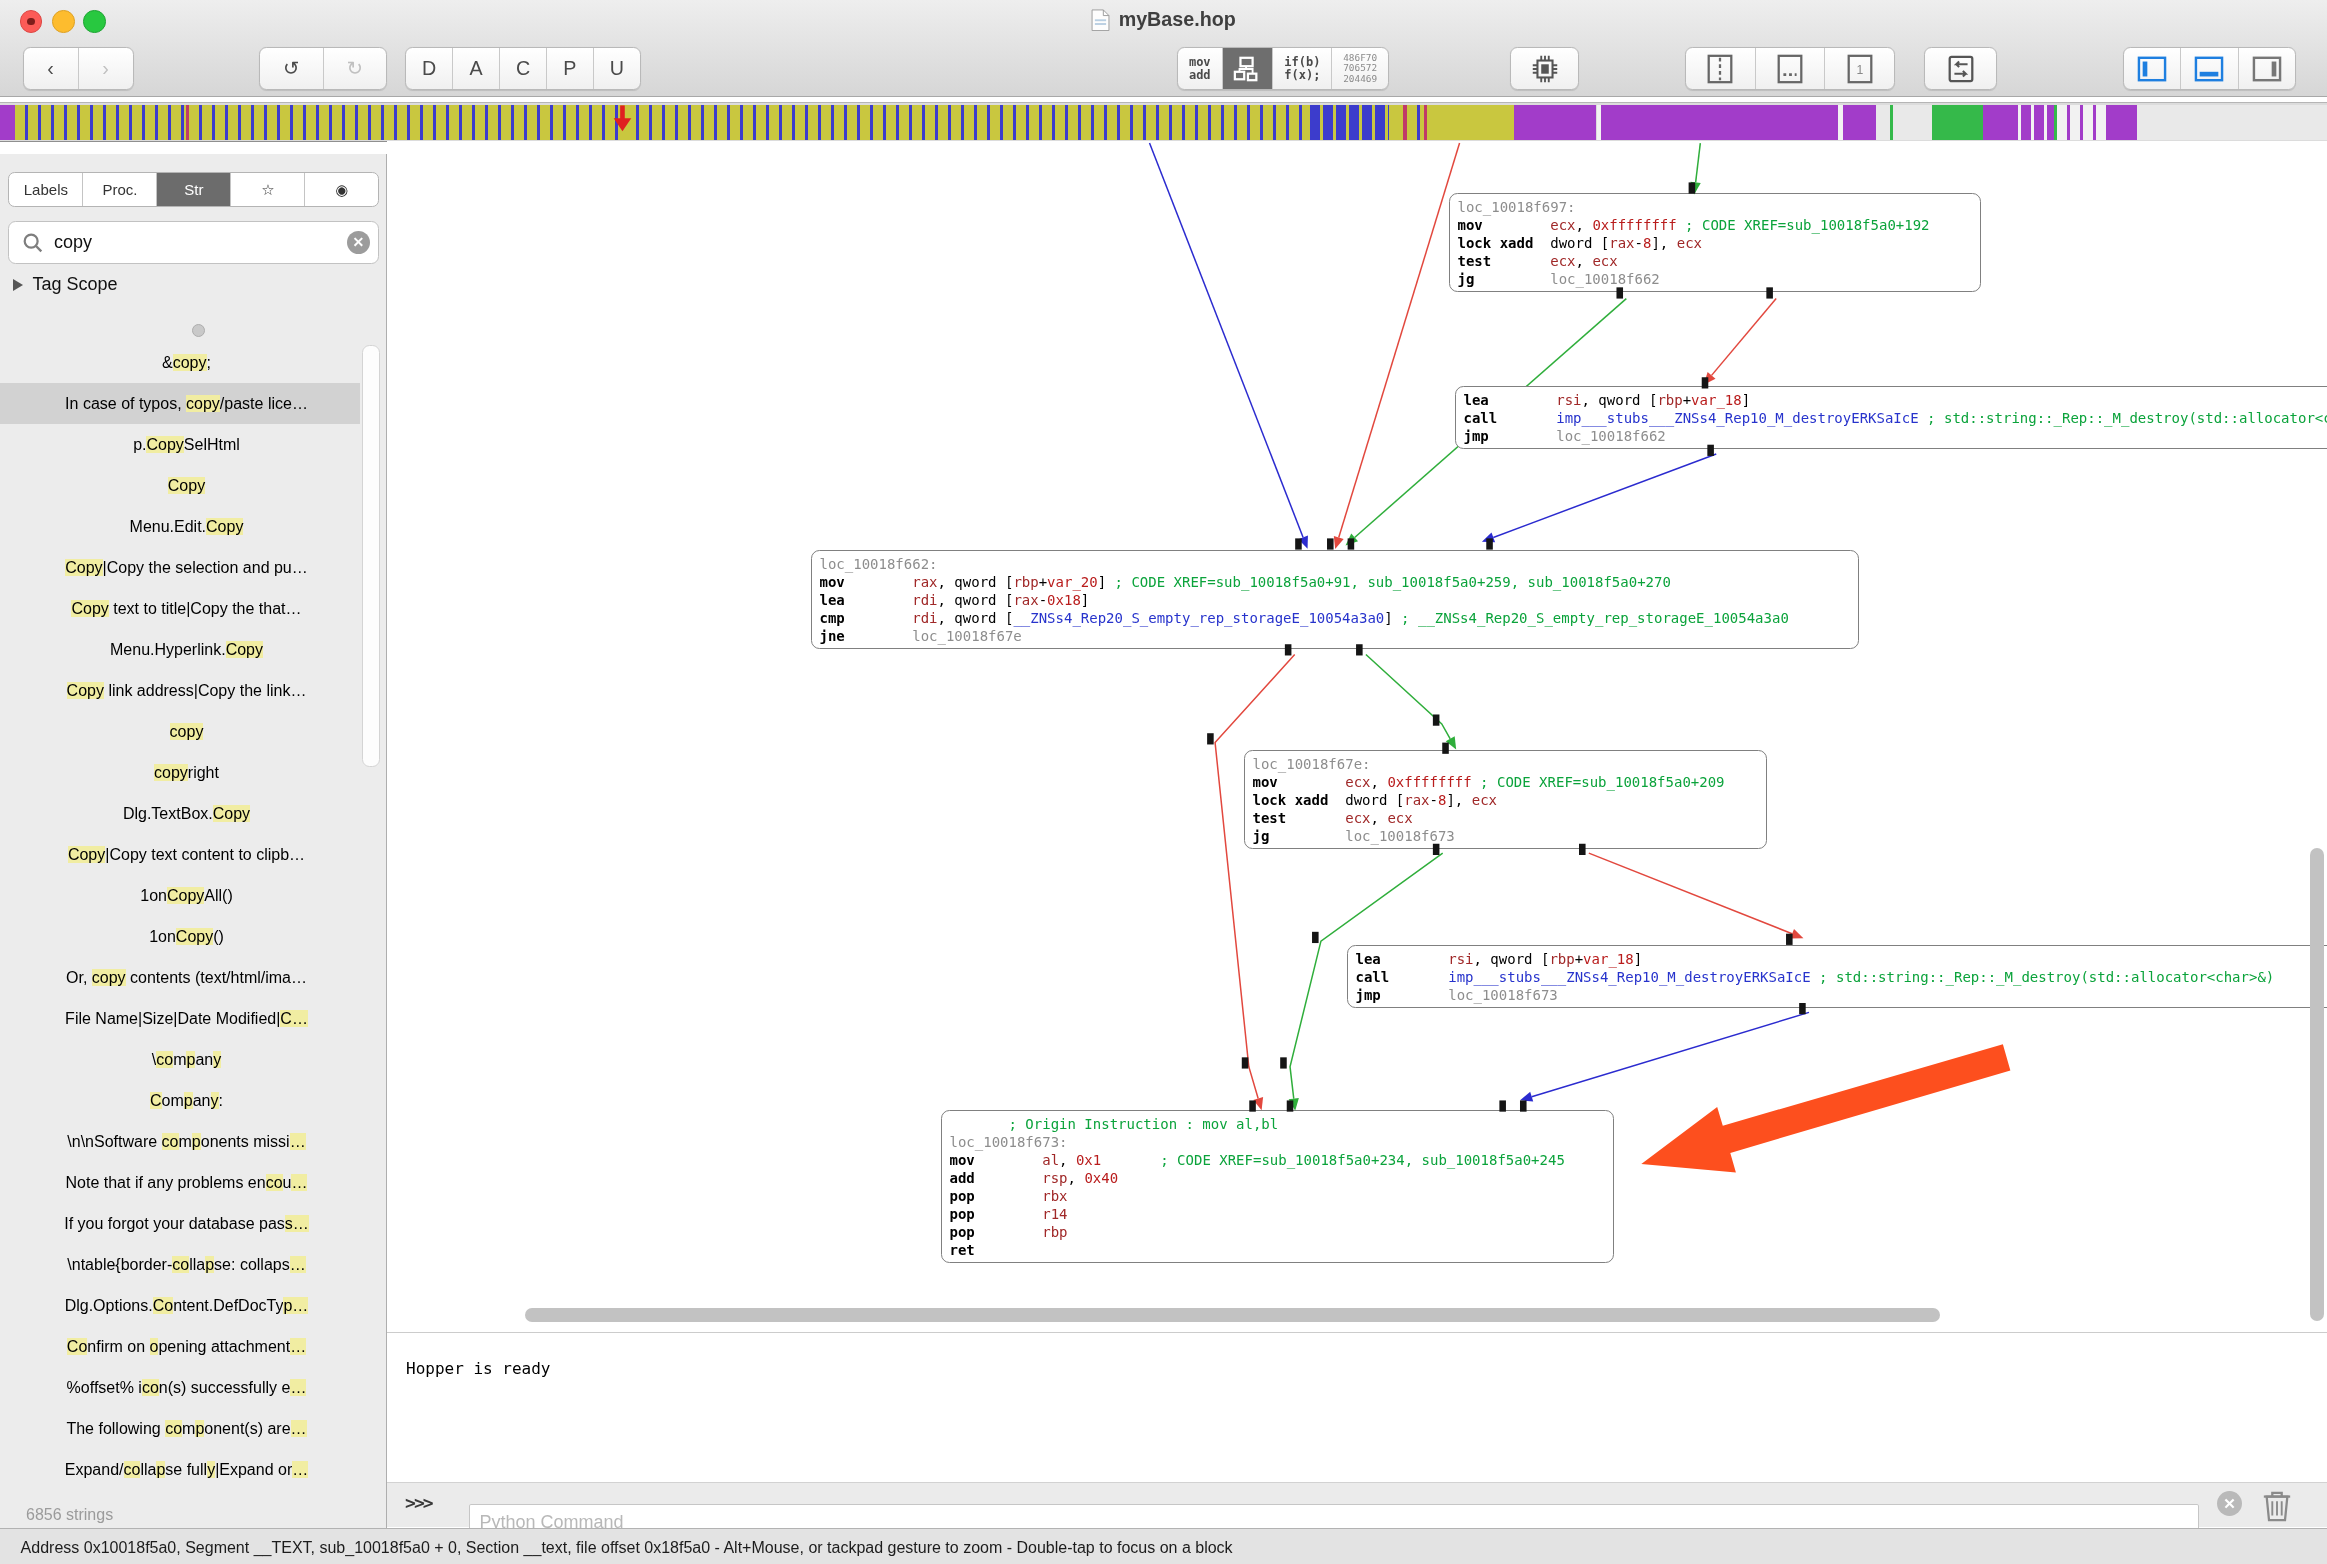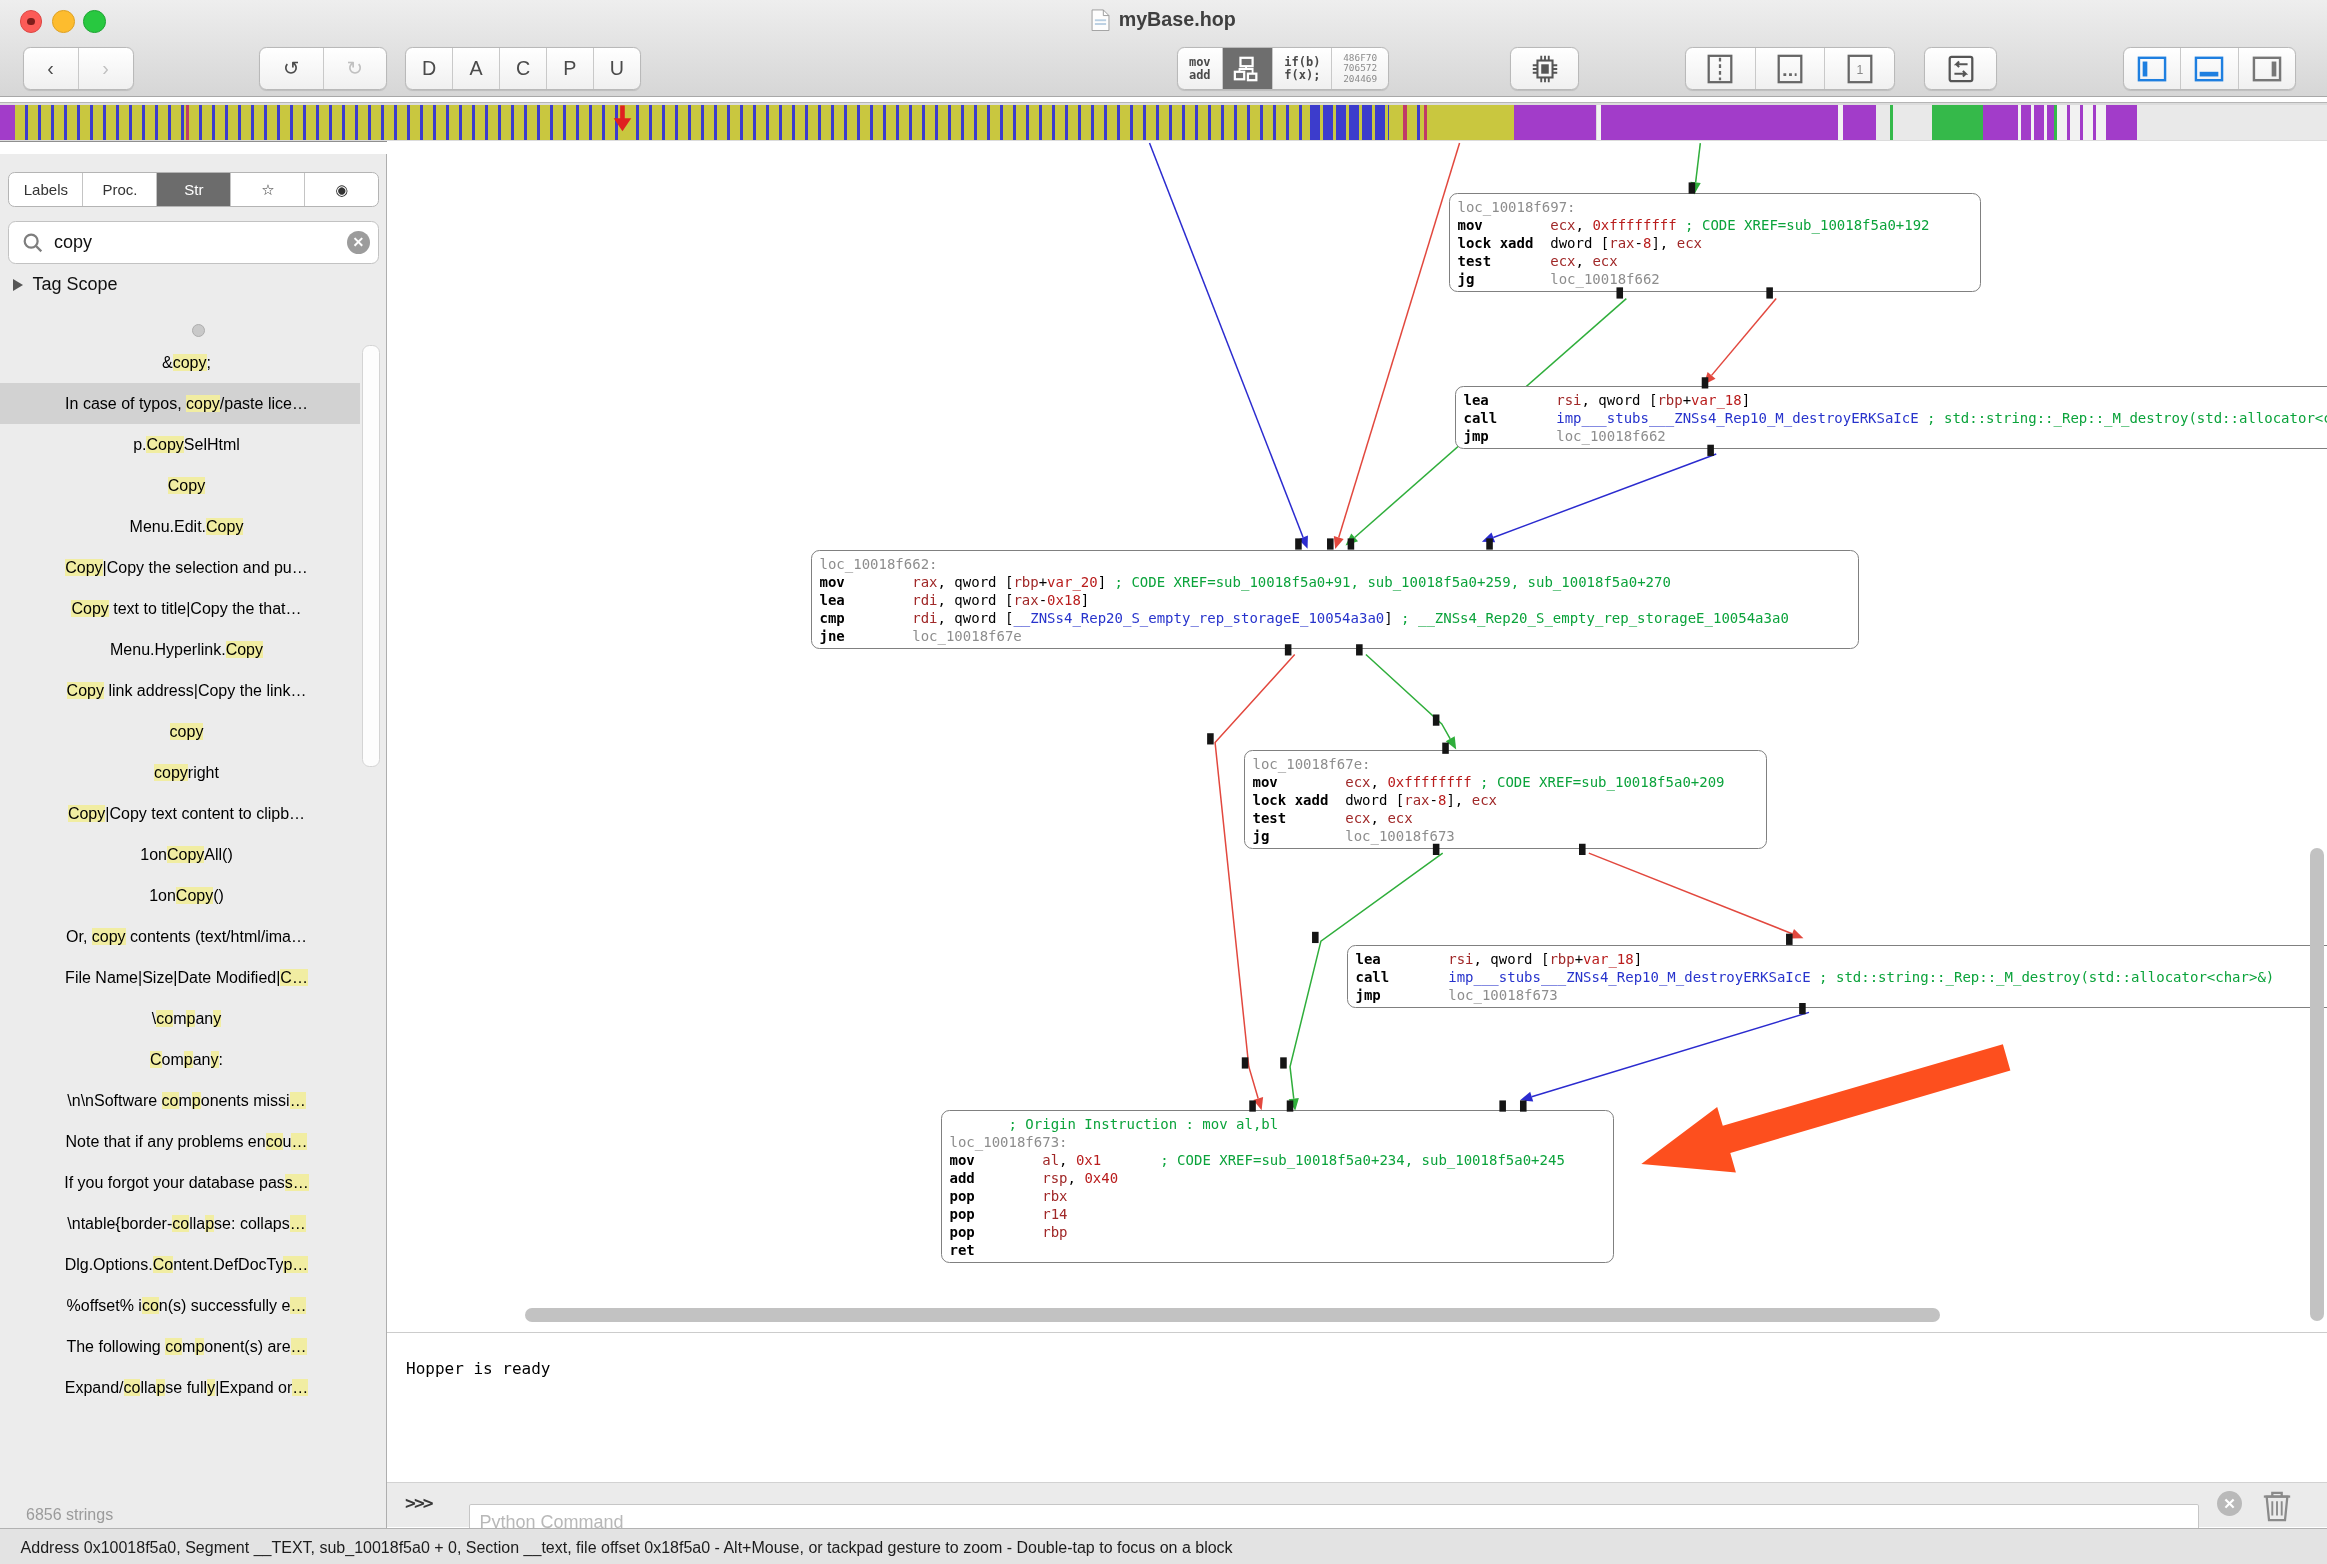--- a/index.html
+++ b/index.html
@@ -270,32 +270,34 @@
       <div class="strrow selected"><span>In case of typos, </span><span class="hl">copy</span><span>/paste lice…</span></div>
       <div class="strrow"><span>p.</span><span class="hl">Copy</span><span>SelHtml</span></div>
       <div class="strrow"><span class="hl">Copy</span></div>
       <div class="strrow"><span>Menu.Edit.</span><span class="hl">Copy</span></div>
       <div class="strrow"><span class="hl">Copy</span><span>|Copy the selection and pu…</span></div>
       <div class="strrow"><span class="hl">Copy</span><span> text to title|Copy the that…</span></div>
       <div class="strrow"><span>Menu.Hyperlink.</span><span class="hl">Copy</span></div>
       <div class="strrow"><span class="hl">Copy</span><span> link address|Copy the link…</span></div>
       <div class="strrow"><span class="hl">copy</span></div>
       <div class="strrow"><span class="hl">copy</span><span>right</span></div>
+      <div class="strrow"><span>Dlg.TextBox.</span><span class="hl">Copy</span></div>
       <div class="strrow"><span class="hl">Copy</span><span>|Copy text content to clipb…</span></div>
       <div class="strrow"><span>1on</span><span class="hl">Copy</span><span>All()</span></div>
       <div class="strrow"><span>1on</span><span class="hl">Copy</span><span>()</span></div>
       <div class="strrow"><span>Or, </span><span class="hl">copy</span><span> contents (text/html/ima…</span></div>
       <div class="strrow"><span>File Name|Size|Date Modified|</span><span class="hl">C…</span></div>
       <div class="strrow"><span>\</span><span class="hl">co</span><span>m</span><span class="hl">p</span><span>an</span><span class="hl">y</span></div>
       <div class="strrow"><span class="hl">C</span><span>om</span><span class="hl">p</span><span>an</span><span class="hl">y</span><span>:</span></div>
       <div class="strrow"><span>\n\nSoftware </span><span class="hl">co</span><span>m</span><span class="hl">p</span><span>onents missi</span><span class="hl">…</span></div>
       <div class="strrow"><span>Note that if any problems en</span><span class="hl">co</span><span>u</span><span class="hl">…</span></div>
       <div class="strrow"><span>If you forgot your database pas</span><span class="hl">s…</span></div>
       <div class="strrow"><span>\ntable{border-</span><span class="hl">co</span><span>lla</span><span class="hl">p</span><span>se: collaps</span><span class="hl">…</span></div>
       <div class="strrow"><span>Dlg.Options.</span><span class="hl">Co</span><span>ntent.DefDocTy</span><span class="hl">p…</span></div>
+      <div class="strrow"><span class="hl">Co</span><span>nfirm on </span><span class="hl">o</span><span>pening attachment</span><span class="hl">…</span></div>
       <div class="strrow"><span>%offset% i</span><span class="hl">co</span><span>n(s) successfully e</span><span class="hl">…</span></div>
       <div class="strrow"><span>The following </span><span class="hl">co</span><span>m</span><span class="hl">p</span><span>onent(s) are</span><span class="hl">…</span></div>
       <div class="strrow"><span>Expand/</span><span class="hl">co</span><span>lla</span><span class="hl">p</span><span>se full</span><span class="hl">y</span><span>|Expand or</span><span class="hl">…</span></div>
     </div>
   <div class="side-scroll"></div>
   <div class="side-footer">6856 strings</div>
 </div>
 
 <div class="canvas" id="canvas">
   <svg class="gsvg" id="svg-under" width="1940" height="1191" style="z-index:1;" viewBox="0 0 2071 1271">

